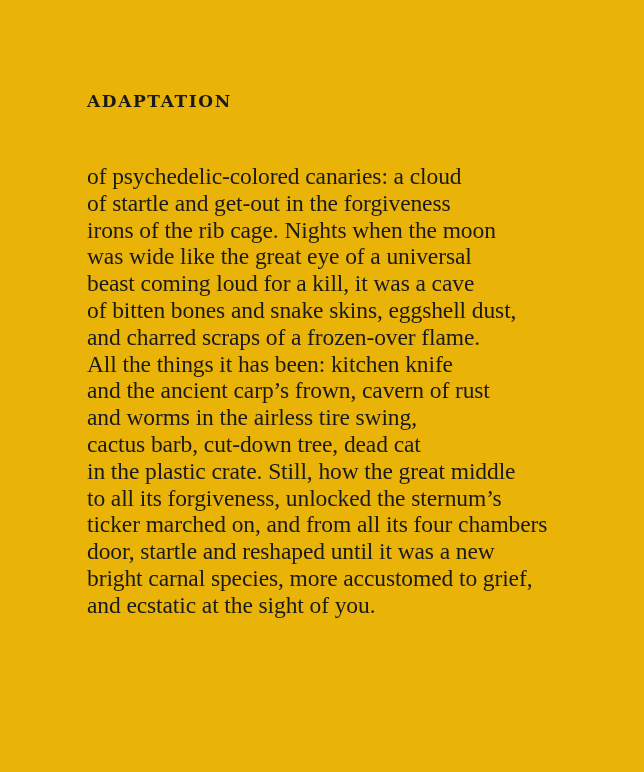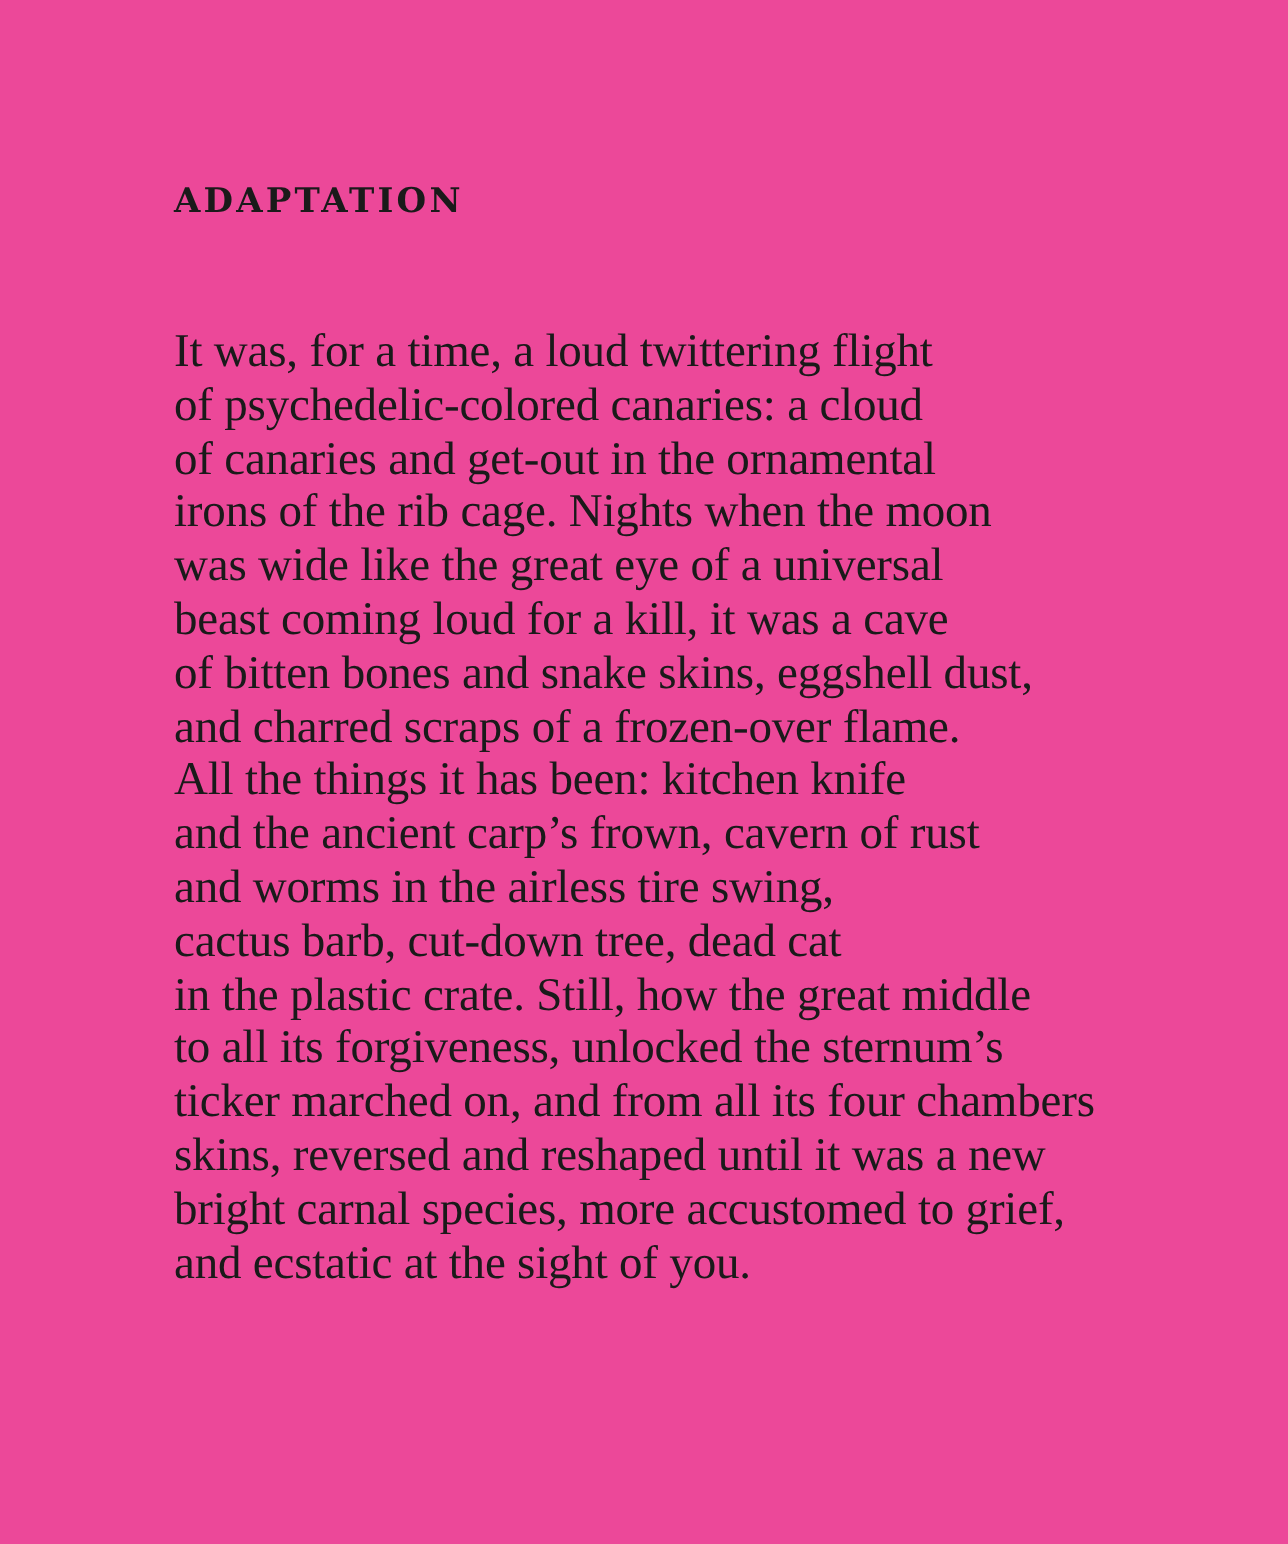--- a/index.html
+++ b/index.html
@@ -11,21 +11,21 @@
       width: 644px;
       height: 772px;
       position: relative;
       overflow: hidden;
       color: #1a1a1a;
     }
     .page {
       position: absolute;
       left: 0; top: 0;
       width: 644px; height: 772px;
-      background: #ec4899;
+      background: #eab308;
     }
     .title {
       position: absolute;
       left: 87px;
       top: 90px;
       margin: 0;
       font-family: "DejaVu Serif", serif;
       font-weight: bold;
       font-size: 17px;
       letter-spacing: 1.6px;
@@ -50,32 +50,31 @@
       margin: 0;
       padding: 0;
     }
   </style>
 </head>
 <body>
 
 <div class="page">
   <h1 class="title">ADAPTATION</h1>
   <ul class="poem">
-    <li>It was, for a time, a loud twittering flight</li>
     <li>of psychedelic-colored canaries: a cloud</li>
-    <li>of canaries and get-out in the ornamental</li>
+    <li>of startle and get-out in the forgiveness</li>
     <li>irons of the rib cage. Nights when the moon</li>
     <li>was wide like the great eye of a universal</li>
     <li>beast coming loud for a kill, it was a cave</li>
     <li>of bitten bones and snake skins, eggshell dust,</li>
     <li>and charred scraps of a frozen-over flame.</li>
     <li>All the things it has been: kitchen knife</li>
     <li>and the ancient carp’s frown, cavern of rust</li>
     <li>and worms in the airless tire swing,</li>
     <li>cactus barb, cut-down tree, dead cat</li>
     <li>in the plastic crate. Still, how the great middle</li>
     <li>to all its forgiveness, unlocked the sternum’s</li>
     <li>ticker marched on, and from all its four chambers</li>
-    <li>skins, reversed and reshaped until it was a new</li>
+    <li>door, startle and reshaped until it was a new</li>
     <li>bright carnal species, more accustomed to grief,</li>
     <li>and ecstatic at the sight of you.</li>
   </ul>
 </div>
 
 </body></html>

